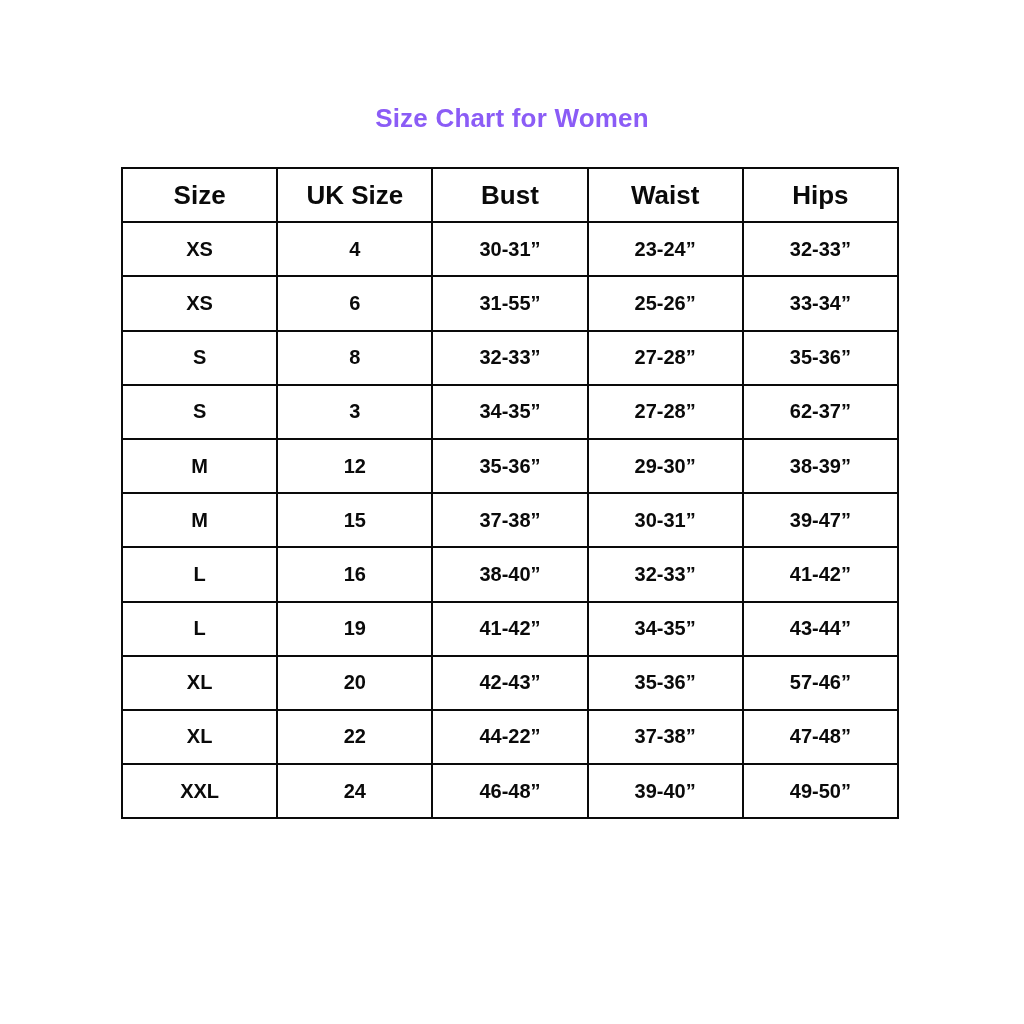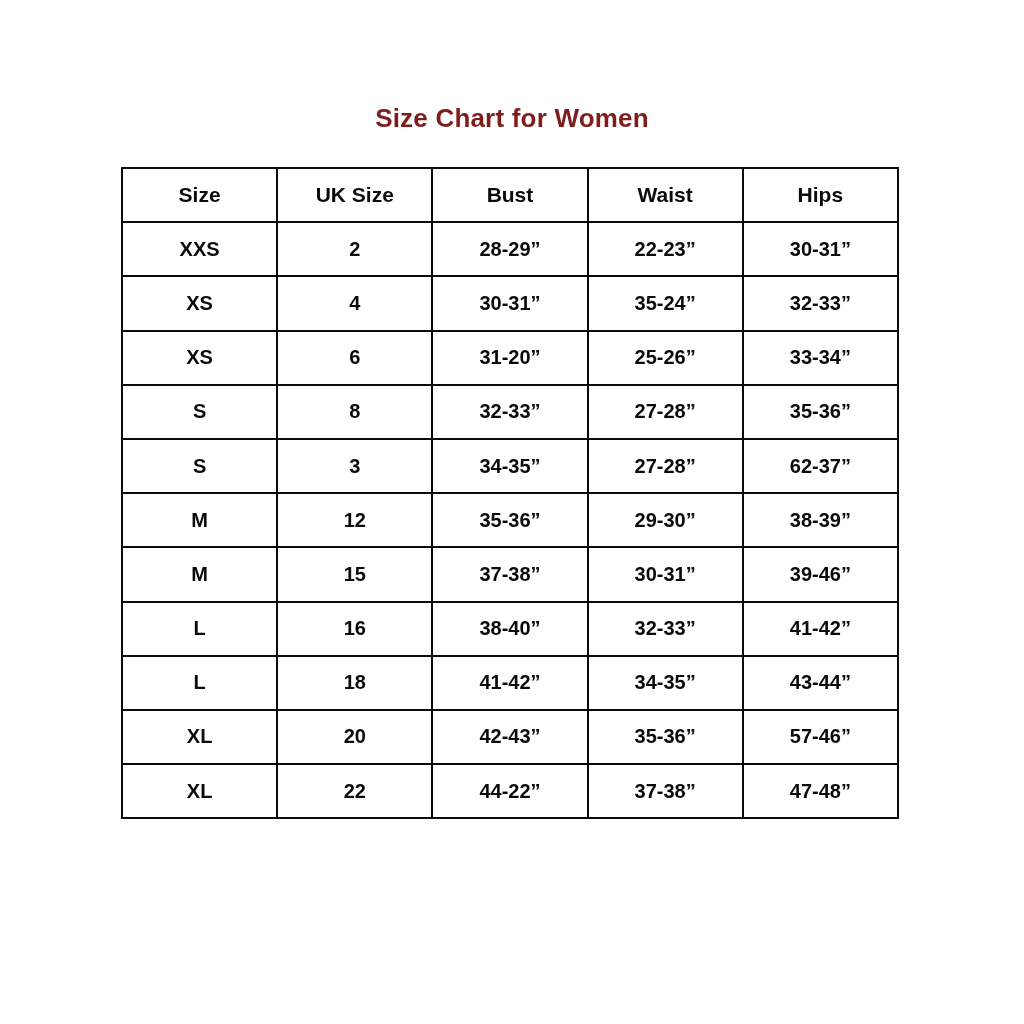--- a/index.html
+++ b/index.html
@@ -18,21 +18,21 @@
     background: #ffffff;
   }
   .chart-title {
     position: absolute;
     top: 103px;
     left: 0;
     width: 100%;
     text-align: center;
     font-size: 26px;
     font-weight: bold;
-    color: #7f1d1d;
+    color: #8b5cf6;
     letter-spacing: 0.2px;
   }
   table.size-table {
     position: absolute;
     top: 167px;
     left: 121px;
     width: 778px;
     border-collapse: collapse;
     table-layout: fixed;
     background: #ffffff;
@@ -42,58 +42,51 @@
     border: 2px solid #0a0a0a;
     height: 52.2px;
     text-align: center;
     vertical-align: middle;
     font-size: 20px;
     font-weight: bold;
     color: #0a0a0a;
     padding: 0;
   }
   table.size-table th {
-    font-size: 21px;
+    font-size: 26px;
   }
 </style>
 </head>
 <body>
 
 <div class="page">
   <div class="chart-title">Size Chart for Women</div>
 
   <table class="size-table">
     <thead>
         <tr>
           <th>Size</th>
           <th>UK Size</th>
           <th>Bust</th>
           <th>Waist</th>
           <th>Hips</th>
         </tr>
       </thead>
     <tbody>
         <tr>
-          <td>XXS</td>
-          <td>2</td>
-          <td>28-29”</td>
-          <td>22-23”</td>
-          <td>30-31”</td>
-        </tr>
-        <tr>
           <td>XS</td>
           <td>4</td>
           <td>30-31”</td>
-          <td>35-24”</td>
+          <td>23-24”</td>
           <td>32-33”</td>
         </tr>
         <tr>
           <td>XS</td>
           <td>6</td>
-          <td>31-20”</td>
+          <td>31-55”</td>
           <td>25-26”</td>
           <td>33-34”</td>
         </tr>
         <tr>
           <td>S</td>
           <td>8</td>
           <td>32-33”</td>
           <td>27-28”</td>
           <td>35-36”</td>
         </tr>
@@ -109,45 +102,52 @@
           <td>12</td>
           <td>35-36”</td>
           <td>29-30”</td>
           <td>38-39”</td>
         </tr>
         <tr>
           <td>M</td>
           <td>15</td>
           <td>37-38”</td>
           <td>30-31”</td>
-          <td>39-46”</td>
+          <td>39-47”</td>
         </tr>
         <tr>
           <td>L</td>
           <td>16</td>
           <td>38-40”</td>
           <td>32-33”</td>
           <td>41-42”</td>
         </tr>
         <tr>
           <td>L</td>
-          <td>18</td>
+          <td>19</td>
           <td>41-42”</td>
           <td>34-35”</td>
           <td>43-44”</td>
         </tr>
         <tr>
           <td>XL</td>
           <td>20</td>
           <td>42-43”</td>
           <td>35-36”</td>
           <td>57-46”</td>
         </tr>
         <tr>
           <td>XL</td>
           <td>22</td>
           <td>44-22”</td>
           <td>37-38”</td>
           <td>47-48”</td>
         </tr>
+        <tr>
+          <td>XXL</td>
+          <td>24</td>
+          <td>46-48”</td>
+          <td>39-40”</td>
+          <td>49-50”</td>
+        </tr>
       </tbody>
   </table>
 </div>
 
 </body></html>

